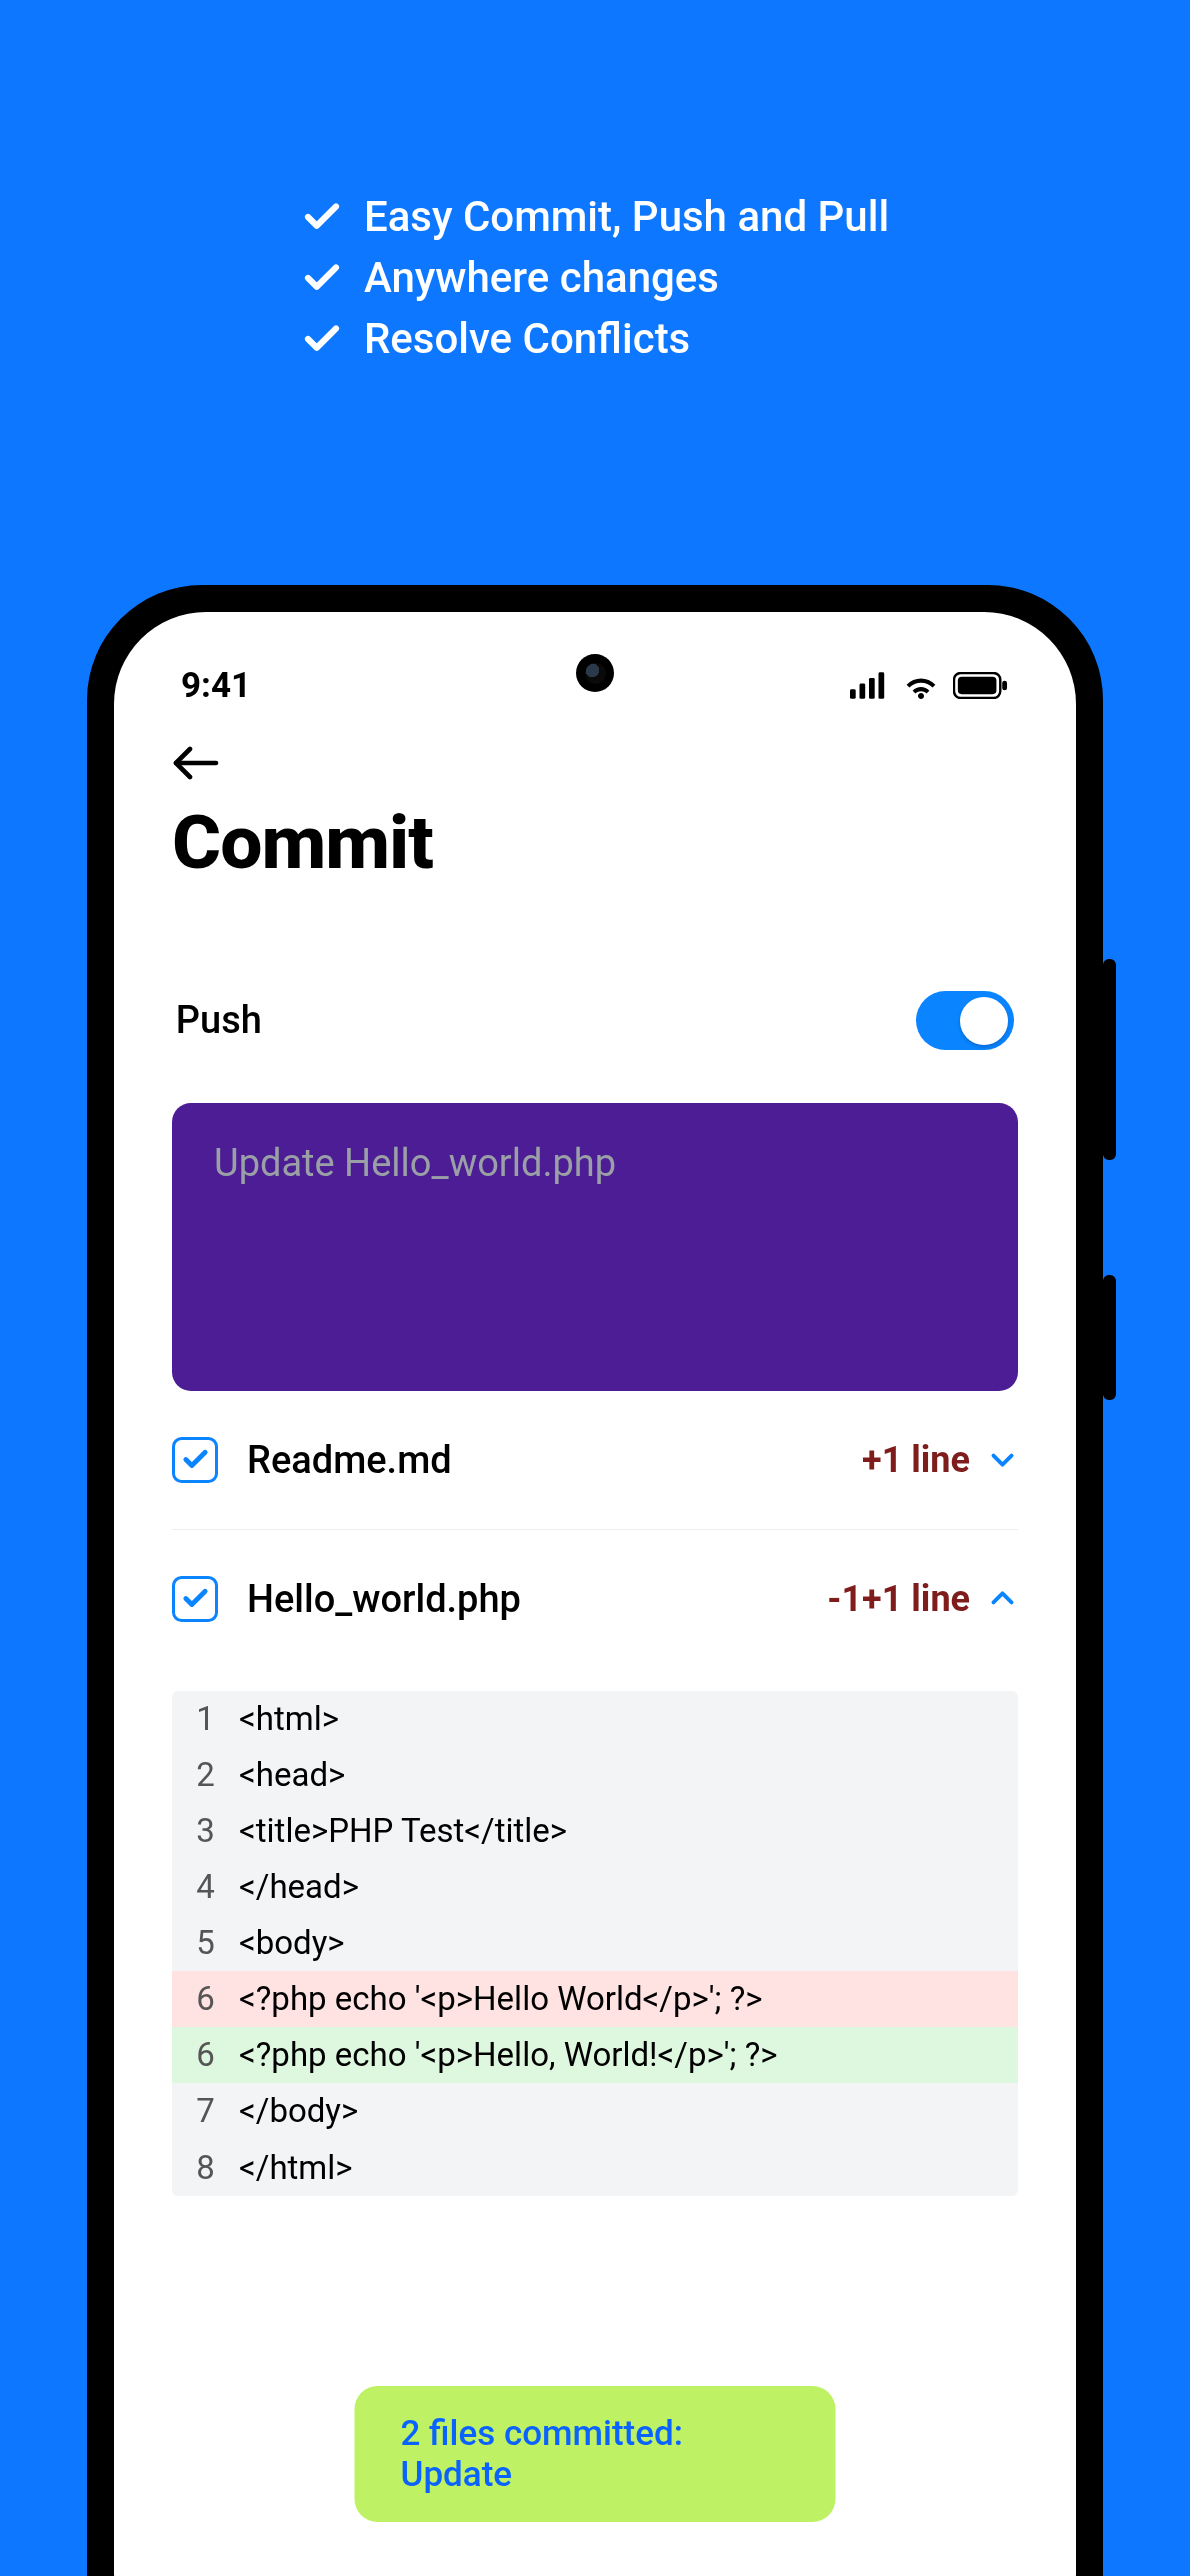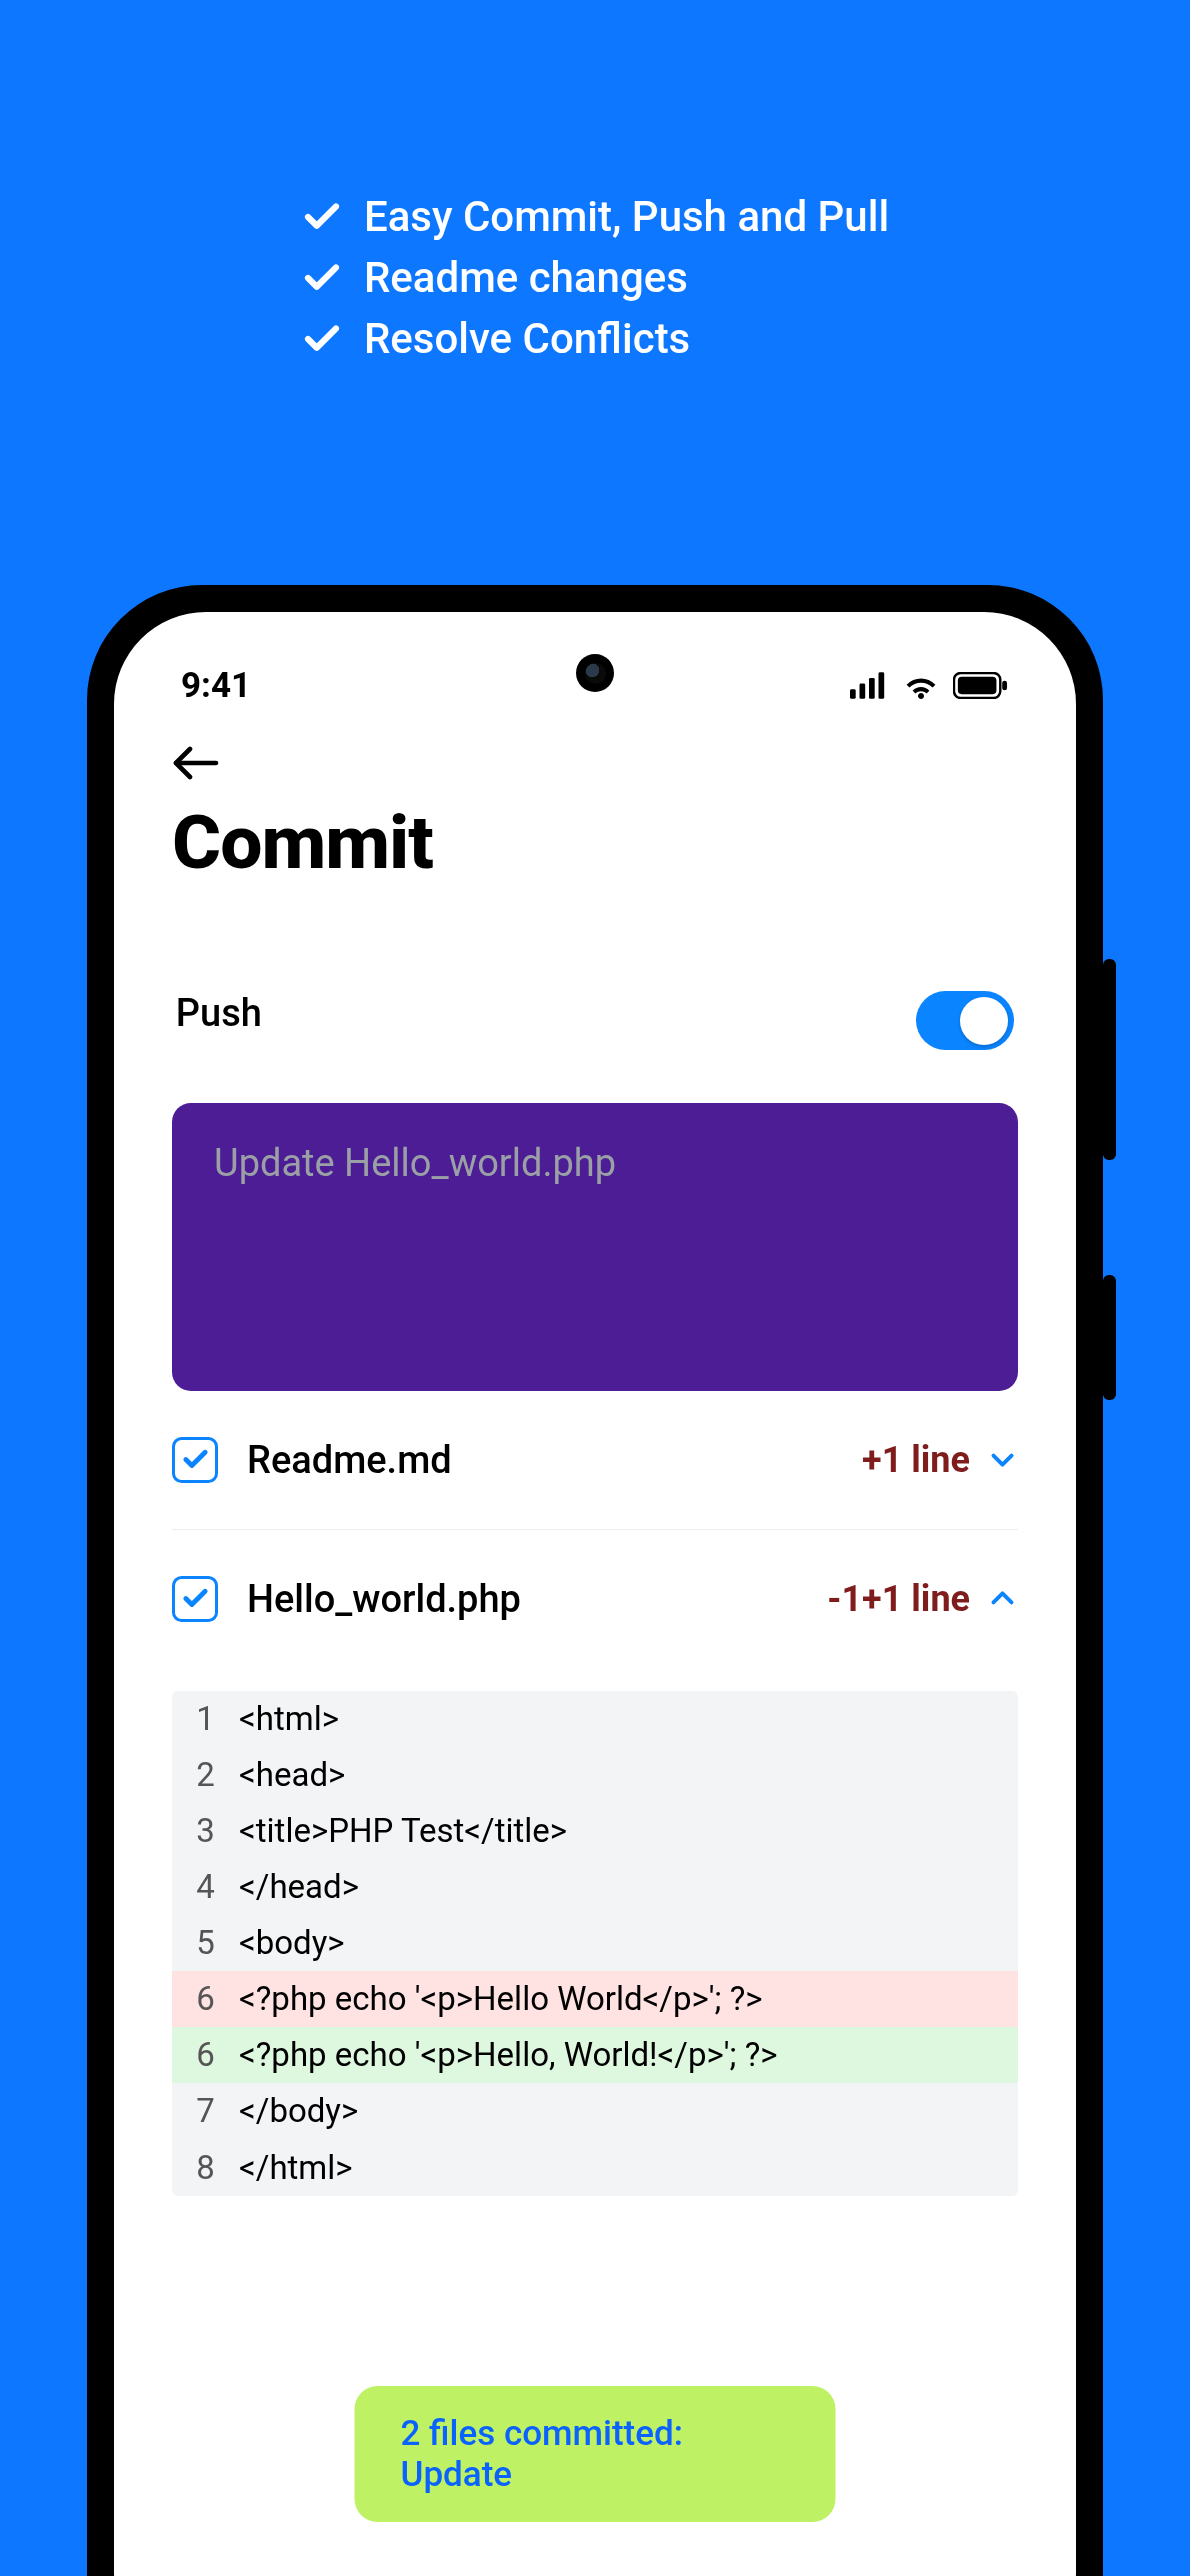--- a/index.html
+++ b/index.html
@@ -99,21 +99,21 @@
     width:58px;height:58px;
     align-items:center;justify-content:flex-start;
   }
   .page-title {
     font-size: 75px;
     font-weight: 800;
     letter-spacing: -1px;
     margin-top: 5.8px;
   }
   .row-push {
-    display:flex;justify-content:space-between;align-items:flex-start;
+    display:flex;justify-content:space-between;align-items:center;
     margin-top: 105px;
     padding: 0 3.8px;
   }
   .row-push-label { font-size:38px; font-weight:500; }
   .toggle {
     width: 98px; height: 59px; border-radius: 59px;
     background:#0a84ff; position:relative;
   }
   .toggle-knob {
     position:absolute; right:5.8px; top:5.8px; width:48px; height:48px;
@@ -176,21 +176,21 @@
     <div class="hero-item">
       <svg class="hero-check" viewBox="0 0 24 24" fill="none" stroke="#fff" stroke-width="3.5" stroke-linecap="round" stroke-linejoin="round">
           <polyline points="4 12 9 17 20 6"></polyline>
         </svg>
       <span>Easy Commit, Push and Pull</span>
     </div>
     <div class="hero-item">
       <svg class="hero-check" viewBox="0 0 24 24" fill="none" stroke="#fff" stroke-width="3.5" stroke-linecap="round" stroke-linejoin="round">
           <polyline points="4 12 9 17 20 6"></polyline>
         </svg>
-      <span>Readme changes</span>
+      <span>Anywhere changes</span>
     </div>
     <div class="hero-item">
       <svg class="hero-check" viewBox="0 0 24 24" fill="none" stroke="#fff" stroke-width="3.5" stroke-linecap="round" stroke-linejoin="round">
           <polyline points="4 12 9 17 20 6"></polyline>
         </svg>
       <span>Resolve Conflicts</span>
     </div>
   </div>
 </div>
 

